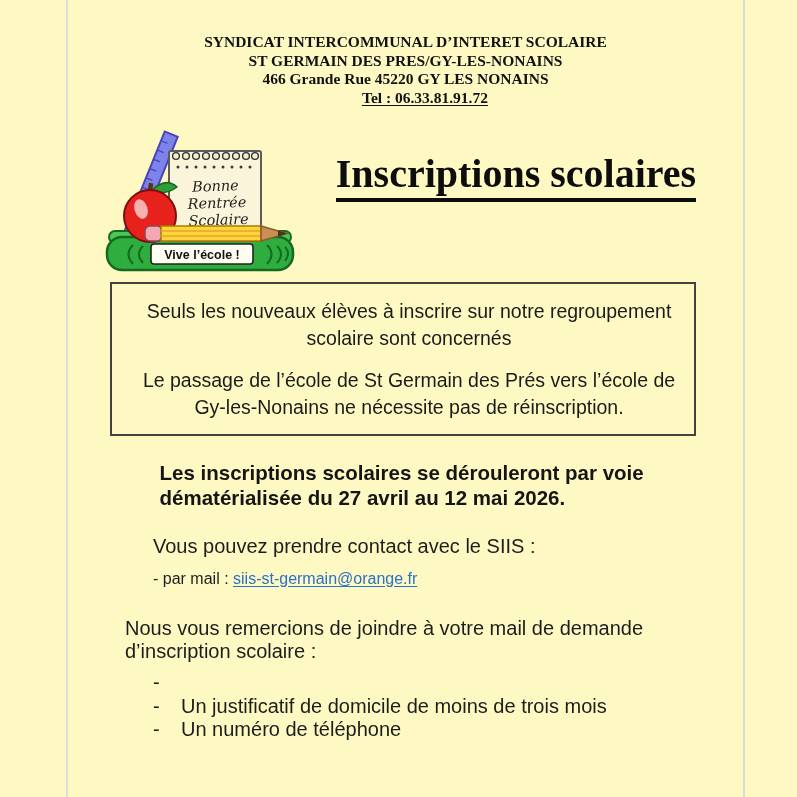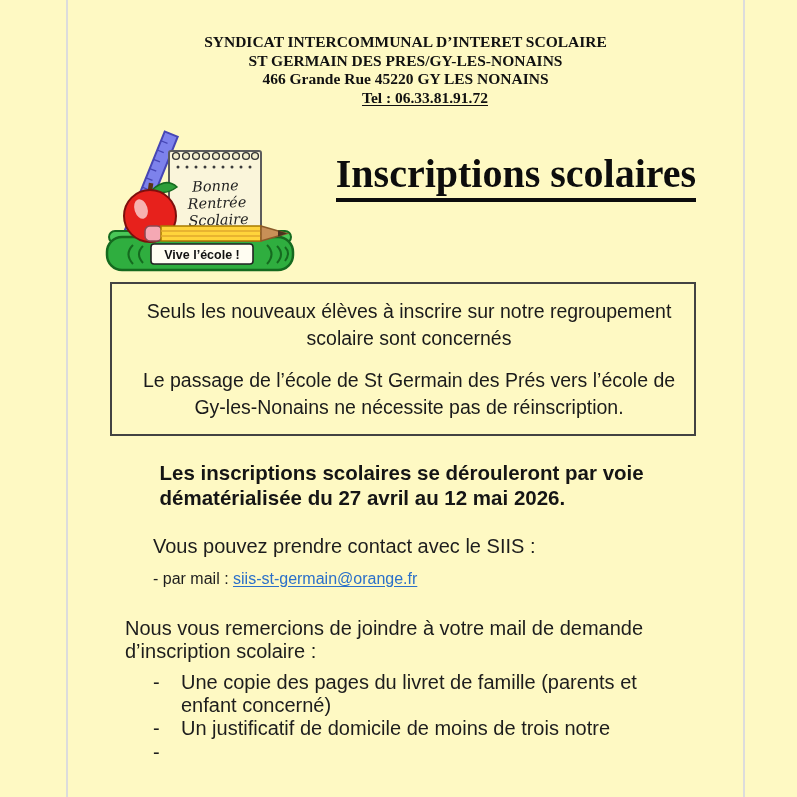--- a/index.html
+++ b/index.html
@@ -171,25 +171,25 @@
 
     <p class="contact-intro">Vous pouvez prendre contact avec le SIIS :</p>
 
     <p class="mail-line"><span>- par mail : </span><a>siis-st-germain@orange.fr</a></p>
 
     <p class="attach-intro">Nous vous remercions de joindre à votre mail de demande d’inscription scolaire :</p>
 
     <ul class="dash-list">
       <li>
         <span class="dash">-</span>
-        <span class="txt">Une copie des pages du livret de famille (parents et enfant concerné)</span>
       </li>
       <li>
         <span class="dash">-</span>
-        <span class="txt">Un justificatif de domicile de moins de trois notre</span>
+        <span class="txt">Un justificatif de domicile de moins de trois mois</span>
       </li>
       <li>
         <span class="dash">-</span>
+        <span class="txt">Un numéro de téléphone</span>
       </li>
     </ul>
 
   </div>
 </div>
 
 </body></html>

